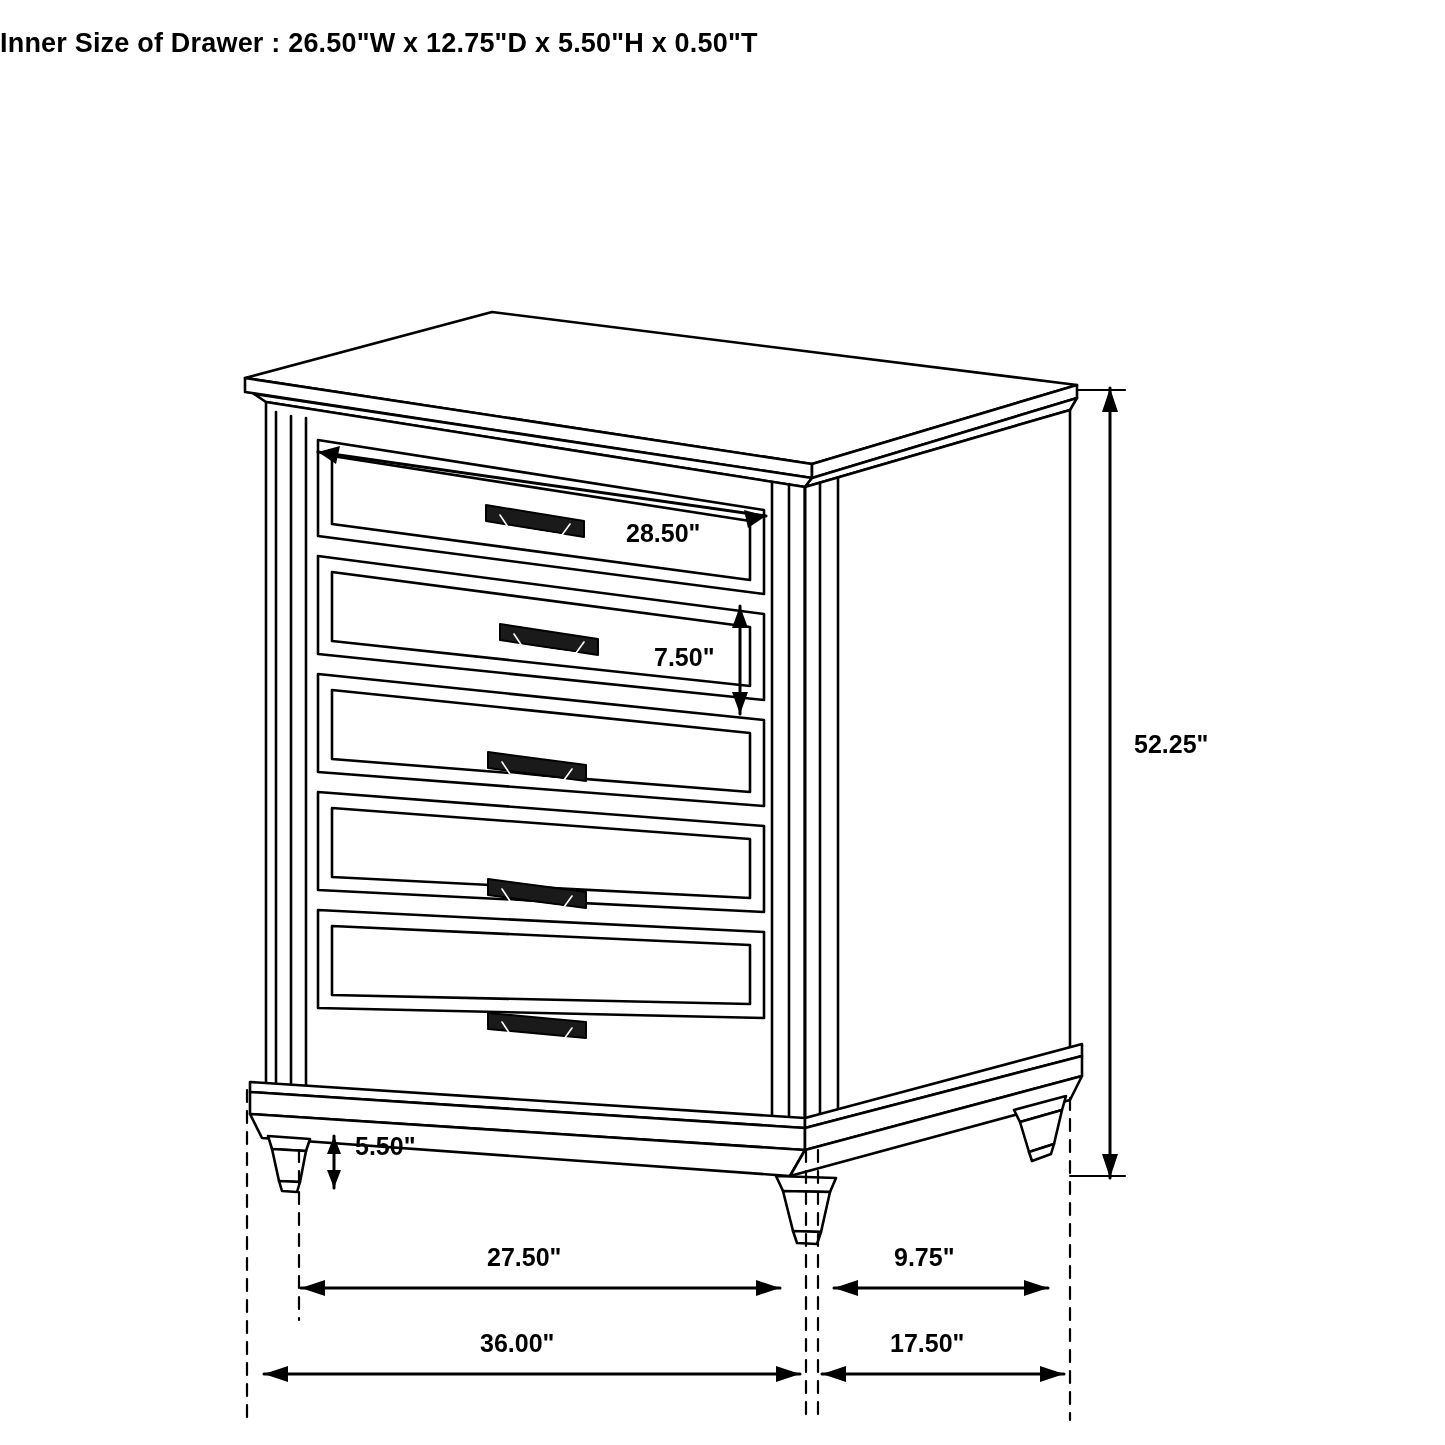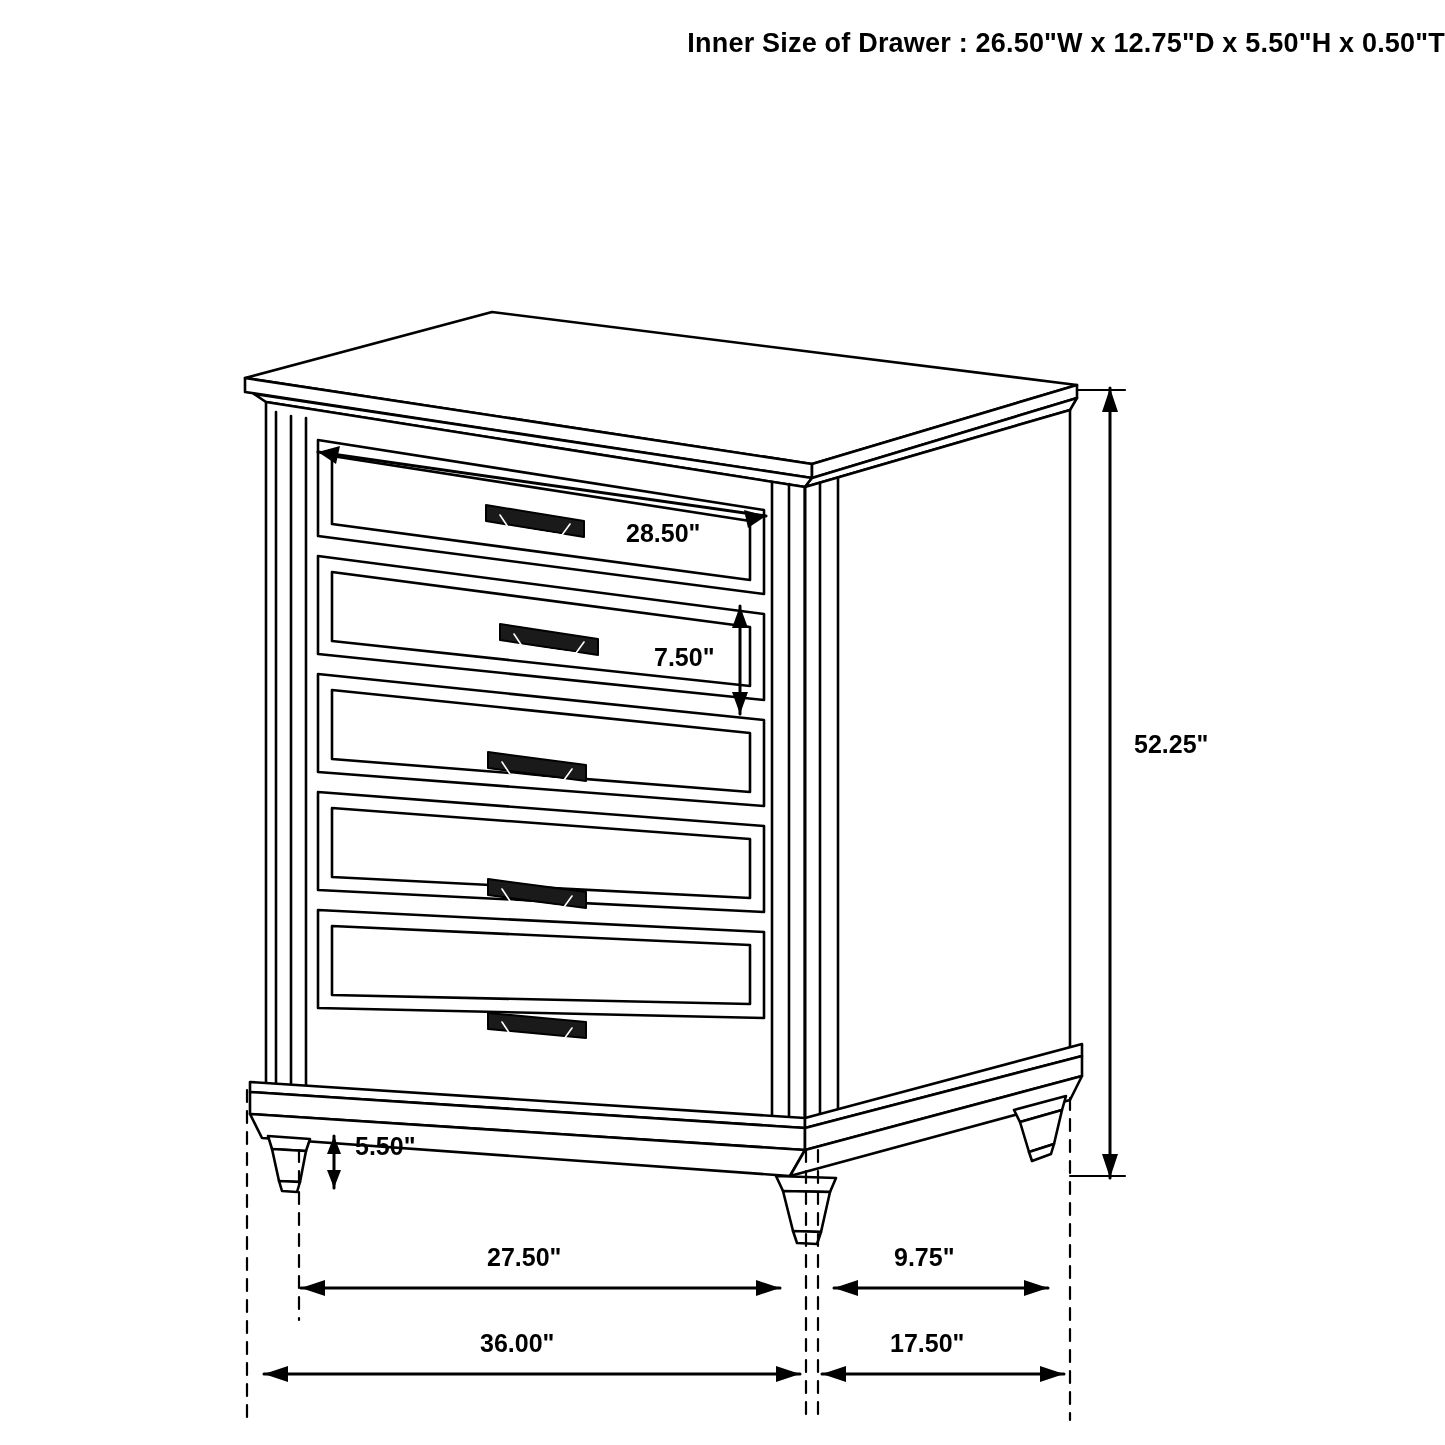--- a/index.html
+++ b/index.html
@@ -18,21 +18,21 @@
     position: absolute;
     left: 0; top: 0;
     width: 1445px;
     height: 1445px;
   }
   .title {
     position: absolute;
     top: 28px;
     left: 0;
     width: 1445px;
-    text-align: right;
+    text-align: left;
     font-size: 27px;
     font-weight: bold;
     color: #000;
     letter-spacing: 0.2px;
   }
   svg.canvas {
     position: absolute;
     left: 0;
     top: 0;
     width: 1445px;

